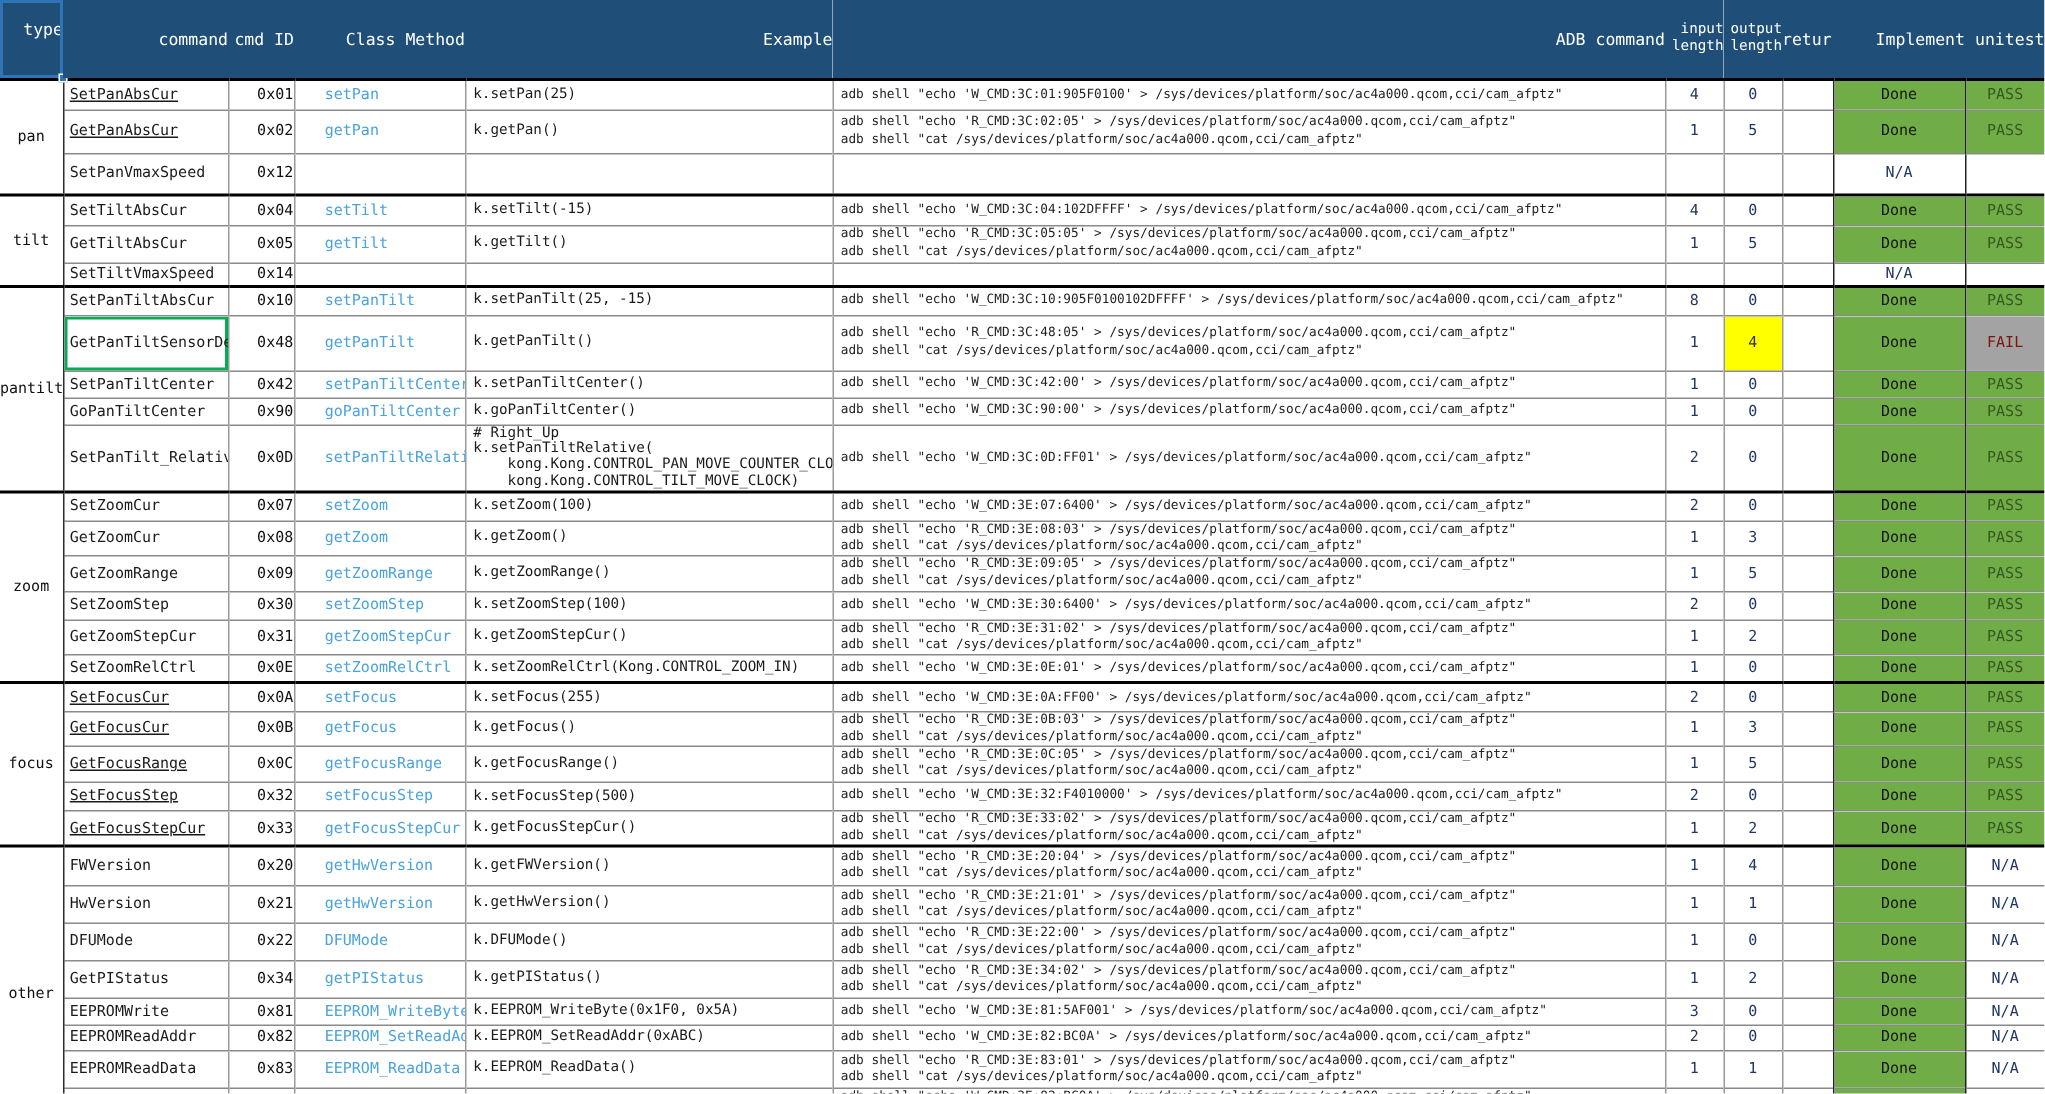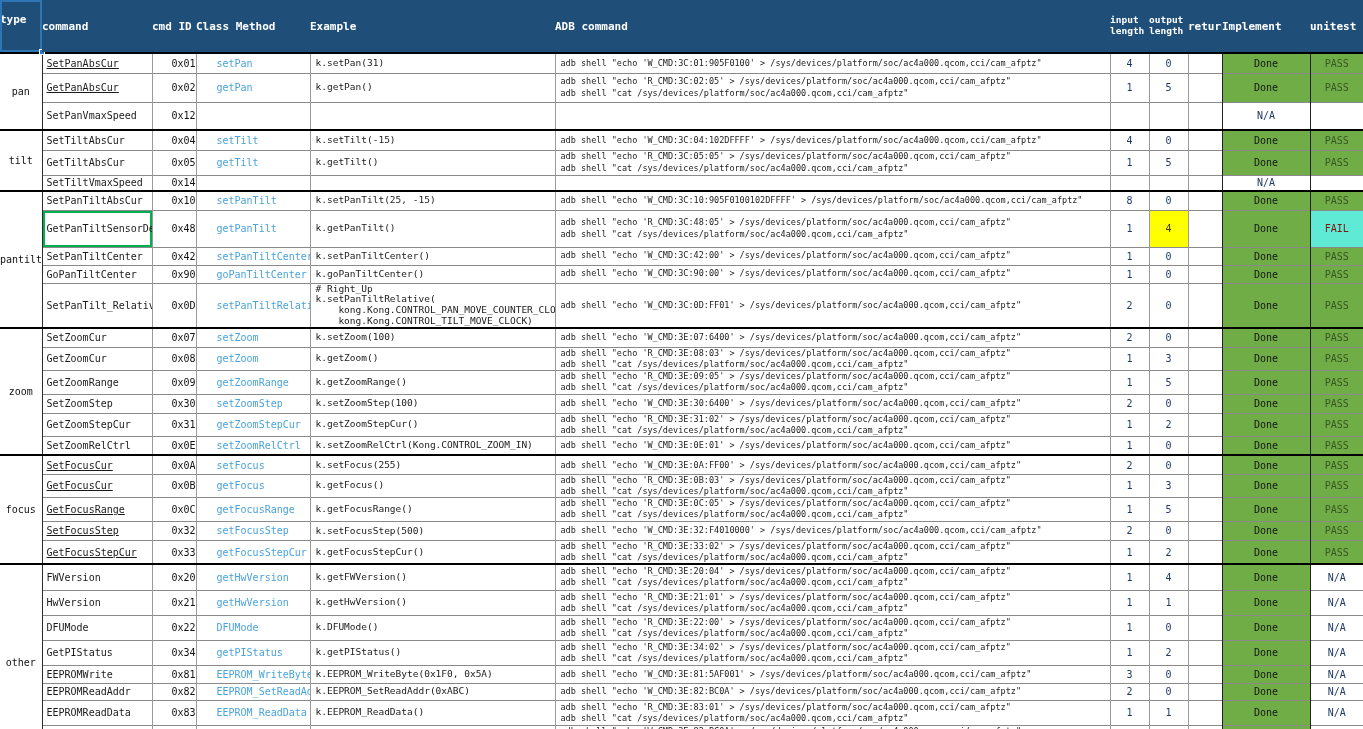--- a/index.html
+++ b/index.html
@@ -1,41 +1,41 @@
 <!DOCTYPE html>
 <html><head>
 <meta charset="utf-8">
 <style>
   * { margin:0; padding:0; box-sizing:border-box; }
   html,body { width:1363px; height:729px; overflow:hidden; background:#fff;
     font-family:"DejaVu Sans Mono","Liberation Mono",monospace; }
   table { border-collapse:collapse; table-layout:fixed; width:1363px; }
-  th { background:#1F4E79; color:#fff; font-weight:bold; font-size:11px;
-       height:27px; text-align:left; vertical-align:middle; position:relative;
+  th { background:#1F4E79; color:#fff; font-weight:normal; font-size:11px;
+       height:27px; text-align:right; vertical-align:middle; position:relative;
        border-bottom:2px solid #000; white-space:pre-line; }
   th.small { font-size:9.5px; line-height:1.15; }
   td { font-size:10px; color:#1a1a1a; vertical-align:middle; overflow:hidden;
        border-top:1px solid #8a8a8a; border-left:1px solid #9a9a9a; }
   tr.group-top td { border-top:2px solid #000; }
   td.type-cell { text-align:center; border-left:none; border-right:1px solid #2b2b2b; font-size:10px; color:#111; }
   td.cmd { padding-left:4px; }
   td.cmd.u { text-decoration:underline; }
   td.cmd.green-box { box-shadow:inset 0 0 0 2px #00B050; }
   td.cid { text-align:right; color:#111; }
   td.method { padding-left:20px; color:#4AA3DC; }
   td.ex { padding-left:5px; white-space:pre; font-size:9.5px; line-height:1.15; }
   td.adb { padding-left:5px; white-space:pre; font-size:8.5px; line-height:1.3; color:#222; }
   td.num { text-align:center; color:#1F3864; }
   td.num.yellow { background:#FFFF00; color:#3b3000; }
   td.ret { }
   td.impl { text-align:center; border-left:1px solid #222; border-right:1px solid #222; color:#1F3864; }
   td.impl.done { background:#70AD47; color:#141414; }
   td.unit { text-align:center; color:#1F3864; }
   td.unit.pass { background:#70AD47; color:#375623; }
-  td.unit.fail { background:#5eead4; color:#7c1410; }
+  td.unit.fail { background:#a3a3a3; color:#7c1410; }
   .sel-box { position:absolute; inset:0; border:2px solid #2E75B6; pointer-events:none; }
   .sel-handle { position:absolute; right:-3px; bottom:-3px; width:6px; height:6px;
     background:#2E75B6; border:1px solid #fff; pointer-events:none; }
 </style>
 </head>
 <body>
 
 <table>
   <colgroup>
     <col style="width:42px">
@@ -70,21 +70,21 @@
       <th>Implement</th>
       <th>unitest</th>
     </tr>
   </thead>
   <tbody id="tbody">
       <tr class="group-top" style="height: 20px;">
         <td class="type-cell" rowspan="3">pan</td>
         <td class="cmd u">SetPanAbsCur</td>
         <td class="cid">0x01</td>
         <td class="method">setPan</td>
-        <td class="ex">k.setPan(31)</td>
+        <td class="ex">k.setPan(25)</td>
         <td class="adb">adb shell "echo 'W_CMD:3C:01:905F0100' &gt; /sys/devices/platform/soc/ac4a000.qcom,cci/cam_afptz"</td>
         <td class="num">4</td>
         <td class="num">0</td>
         <td class="ret"></td>
         <td class="impl done">Done</td>
         <td class="unit pass">PASS</td>
       </tr>
       <tr style="height: 29px;">
         <td class="cmd u">GetPanAbsCur</td>
         <td class="cid">0x02</td>

